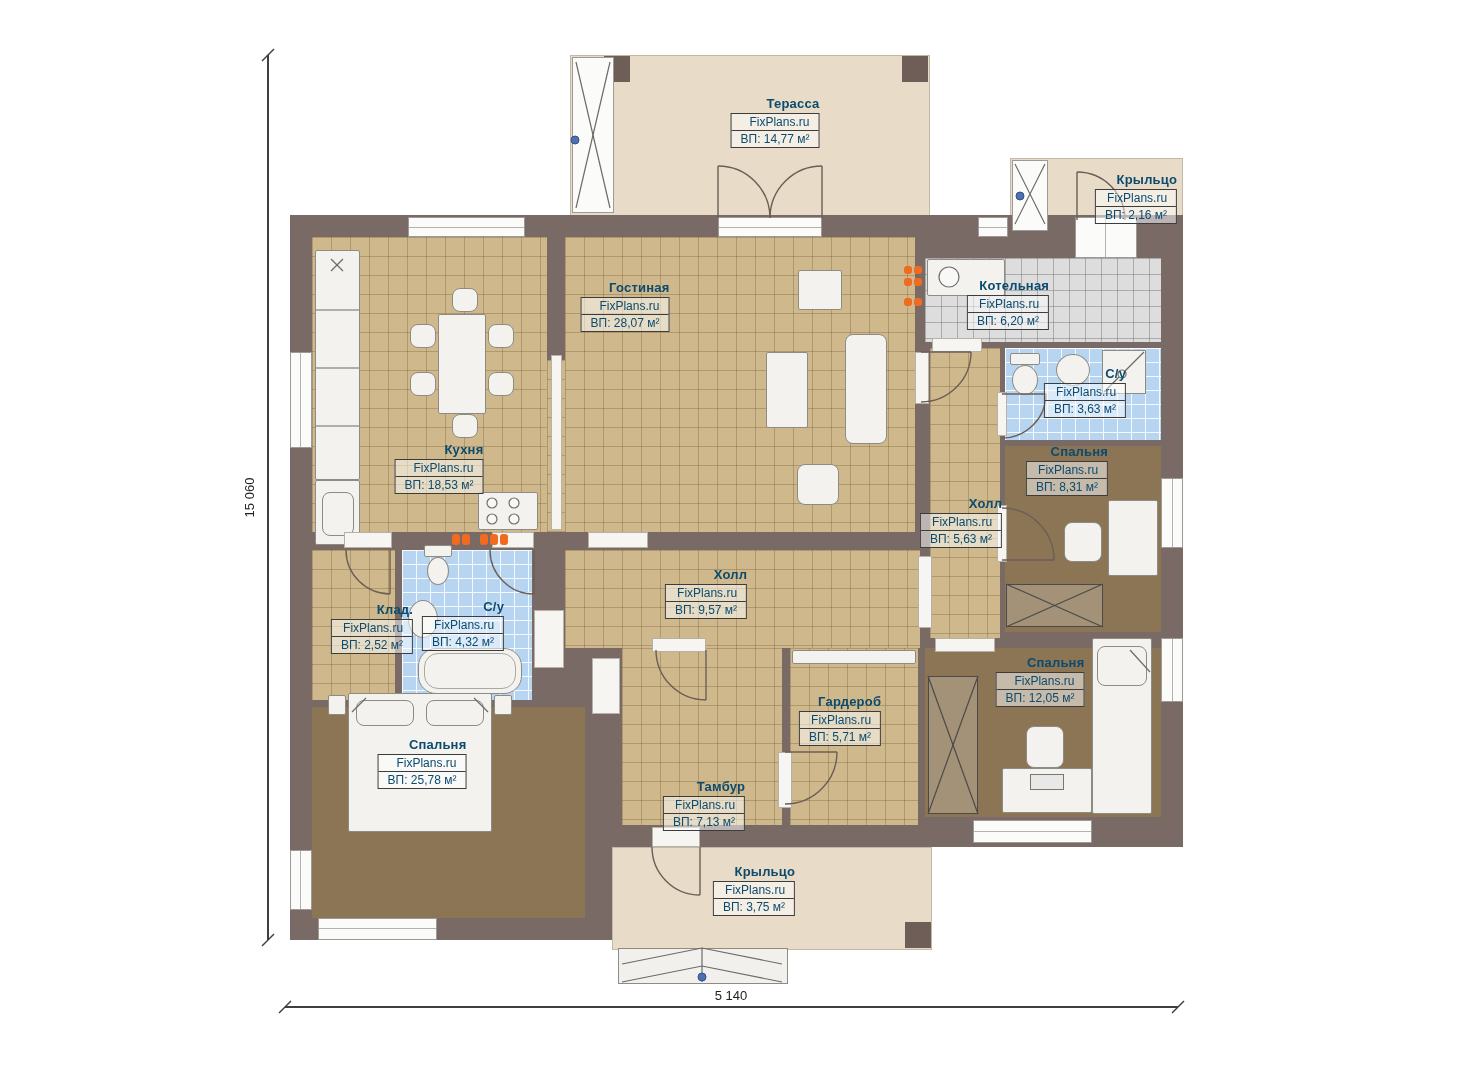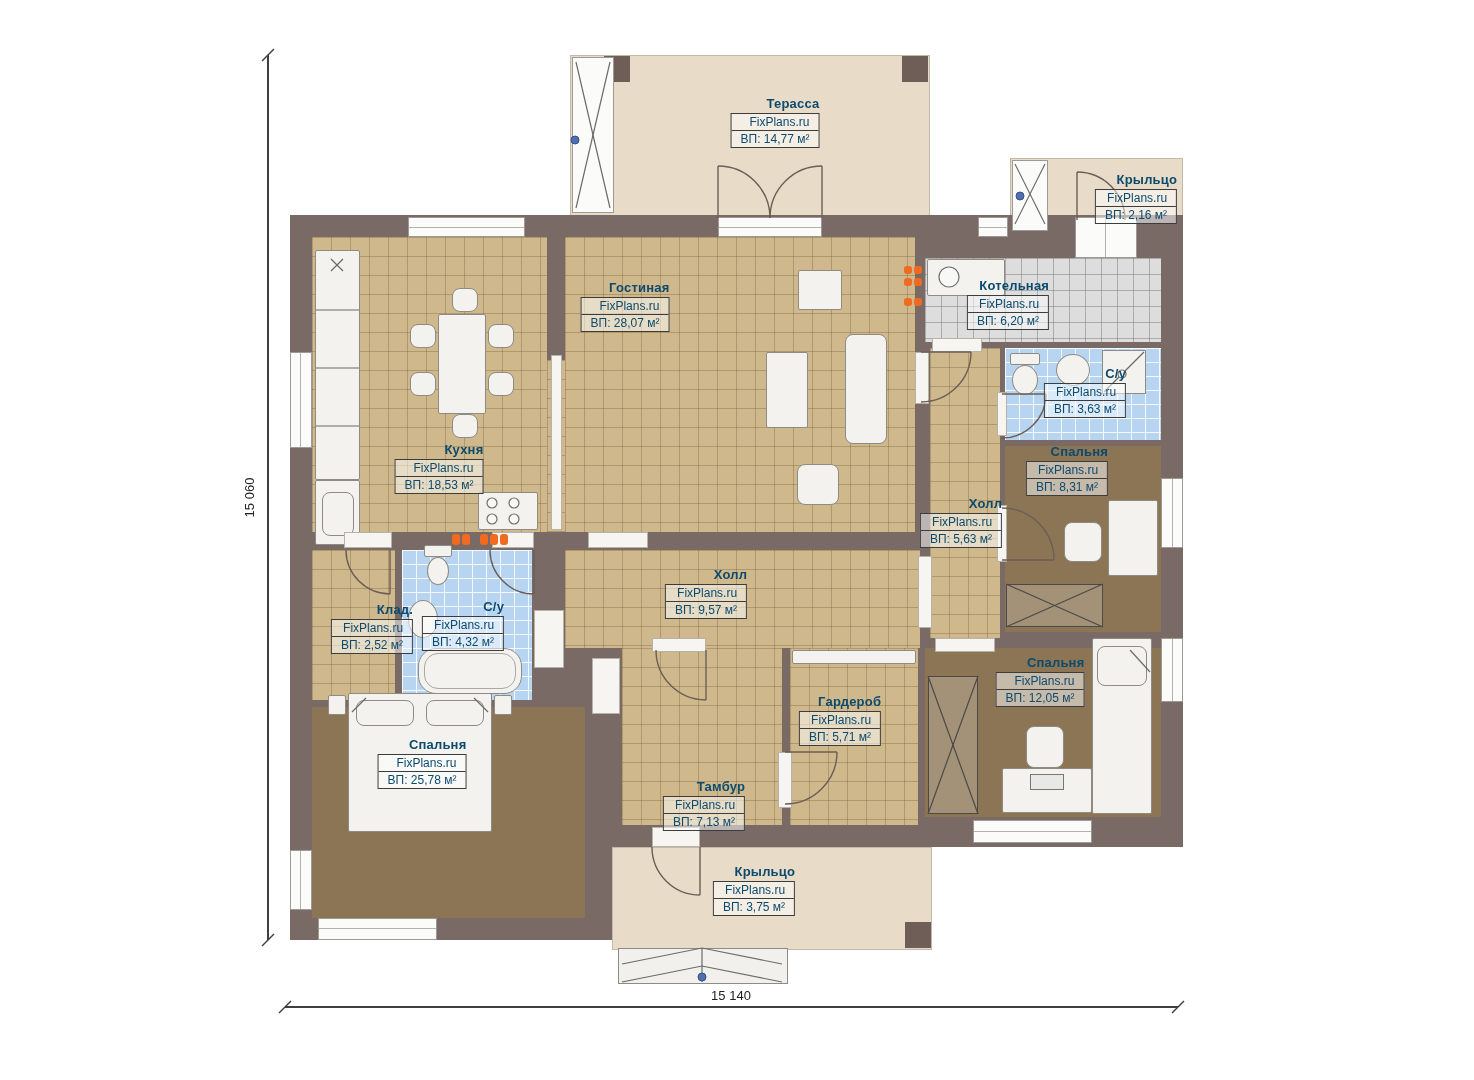--- a/index.html
+++ b/index.html
@@ -41,21 +41,21 @@
   svg.overlay{position:absolute;left:0;top:0;z-index:25;pointer-events:none;}
 </style>
 </head>
 <body>
 
 <div id="plan">
 
   <div class="dim-line" style="left:267px;top:55px;width:1.5px;height:885px;"></div>
   <div class="dim-line" style="left:285px;top:1006px;width:893px;height:1.5px;"></div>
   <div class="dim-label" style="left:219px;top:490px;width:60px;transform:rotate(-90deg);">15 060</div>
-  <div class="dim-label" style="left:686px;top:988px;width:90px;">15 140</div>
+  <div class="dim-label" style="left:686px;top:988px;width:90px;">5 140</div>
 
   <div class="beige" style="left:570px;top:55px;width:360px;height:163px;"></div>
   <div class="beige" style="left:1010px;top:158px;width:173px;height:75px;"></div>
   <div class="post" style="left:604px;top:56px;width:26px;height:26px;"></div>
   <div class="post" style="left:902px;top:56px;width:26px;height:26px;"></div>
   <div class="win" style="left:572px;top:57px;width:42px;height:156px;"></div>
   <div class="win" style="left:1012px;top:160px;width:36px;height:71px;"></div>
 
   <div class="wall" style="left:290px;top:215px;width:893px;height:632px;"></div>
   <div class="wall" style="left:290px;top:847px;width:325px;height:93px;"></div>

